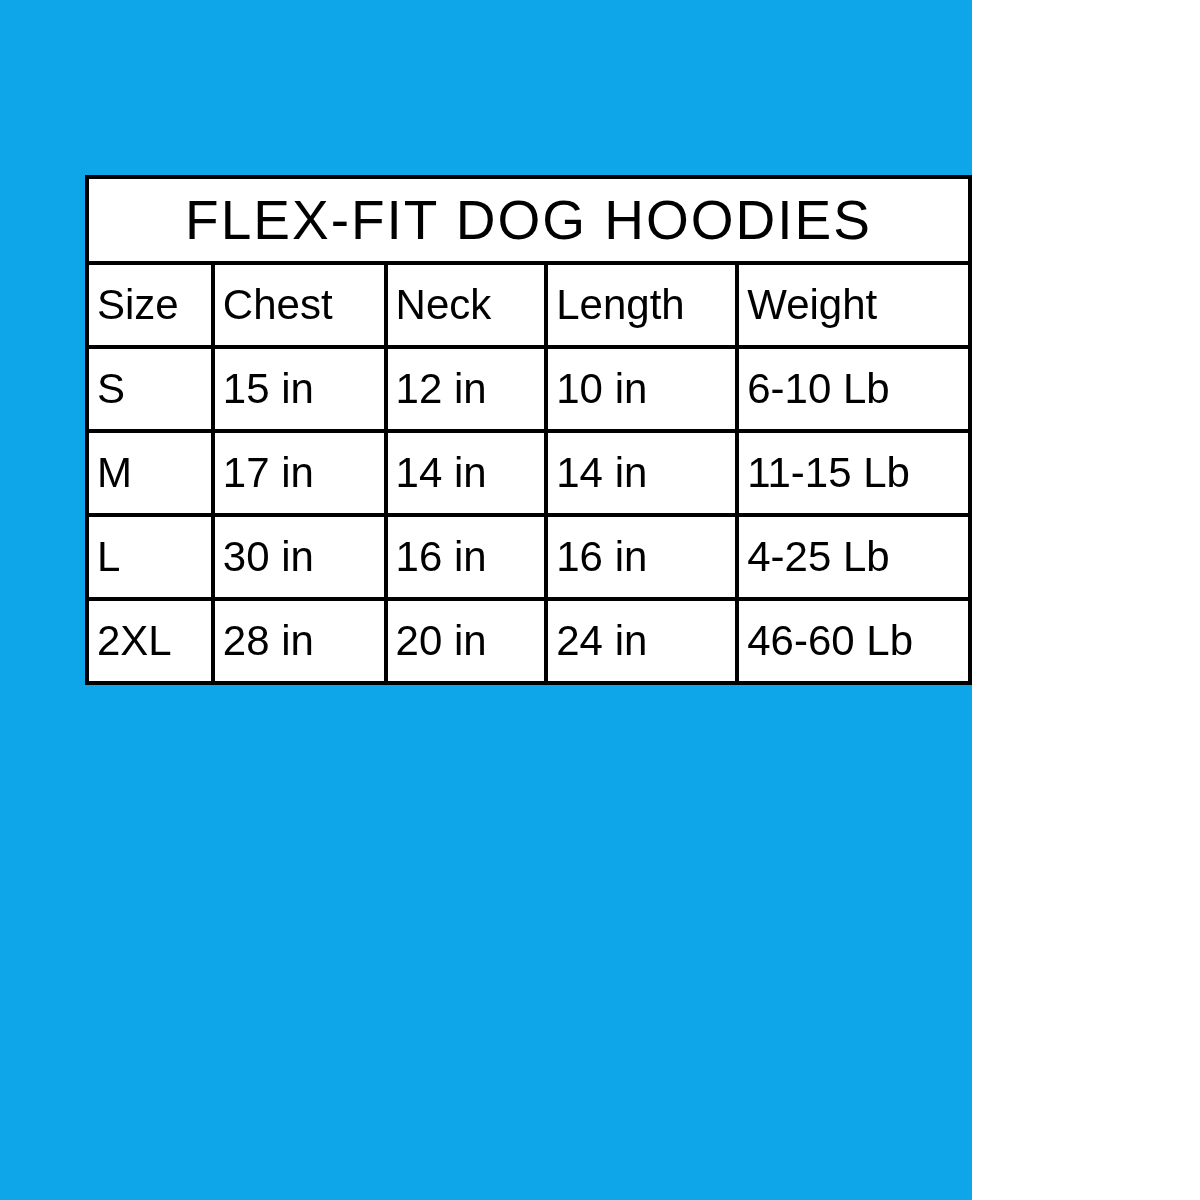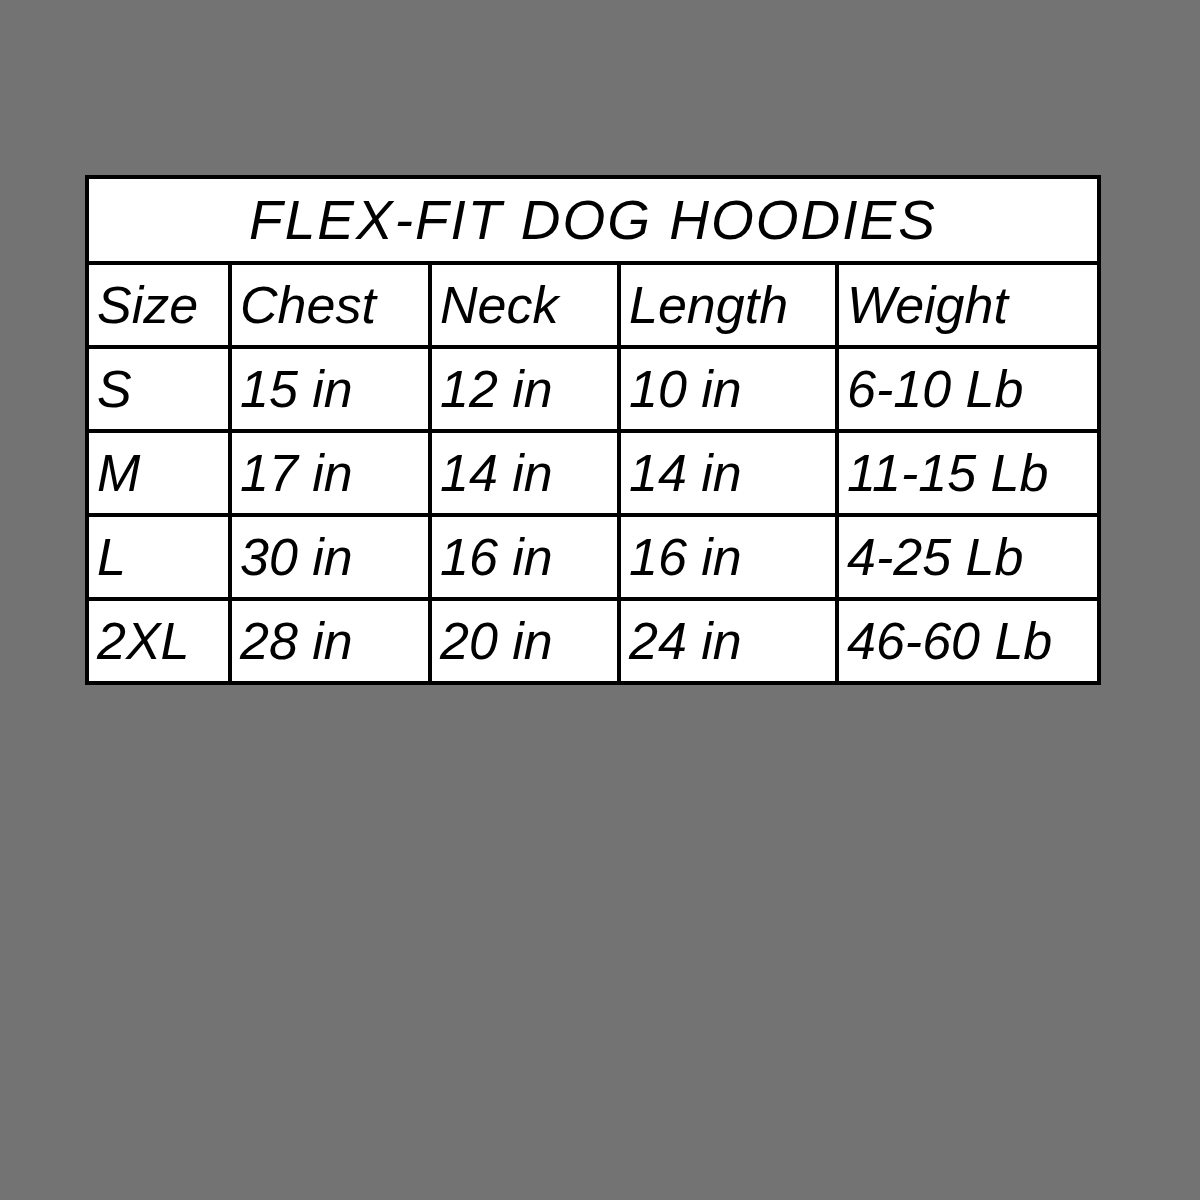--- a/index.html
+++ b/index.html
@@ -6,24 +6,23 @@
     margin: 0;
     padding: 0;
     background: #ffffff;
     width: 1200px;
     height: 1200px;
     font-family: "Liberation Sans", sans-serif;
     color: #000000;
   }
   .canvas {
     position: relative;
-    width: 1200px;
+    width: 972px;
     height: 1200px;
-    background: #737373;
-    font-style: italic;
+    background: #0ea5e9;
   }
   table.size-chart {
     position: absolute;
     left: 85px;
     top: 175px;
     border-collapse: collapse;
     table-layout: fixed;
     background: #ffffff;
   }
   table.size-chart th,
@@ -37,21 +36,21 @@
   .title-cell {
     height: 82px;
     text-align: center;
     vertical-align: middle;
     font-size: 55px;
     letter-spacing: 2px;
     padding: 0;
   }
   .head-cell, .data-cell {
     height: 80px;
-    font-size: 52px;
+    font-size: 42px;
     text-align: left;
     vertical-align: middle;
     padding: 0 0 0 8px;
     line-height: 1;
   }
   col.c-size   { width: 143px; }
   col.c-chest  { width: 200px; }
   col.c-neck   { width: 189px; }
   col.c-length { width: 218px; }
   col.c-weight { width: 262px; }

